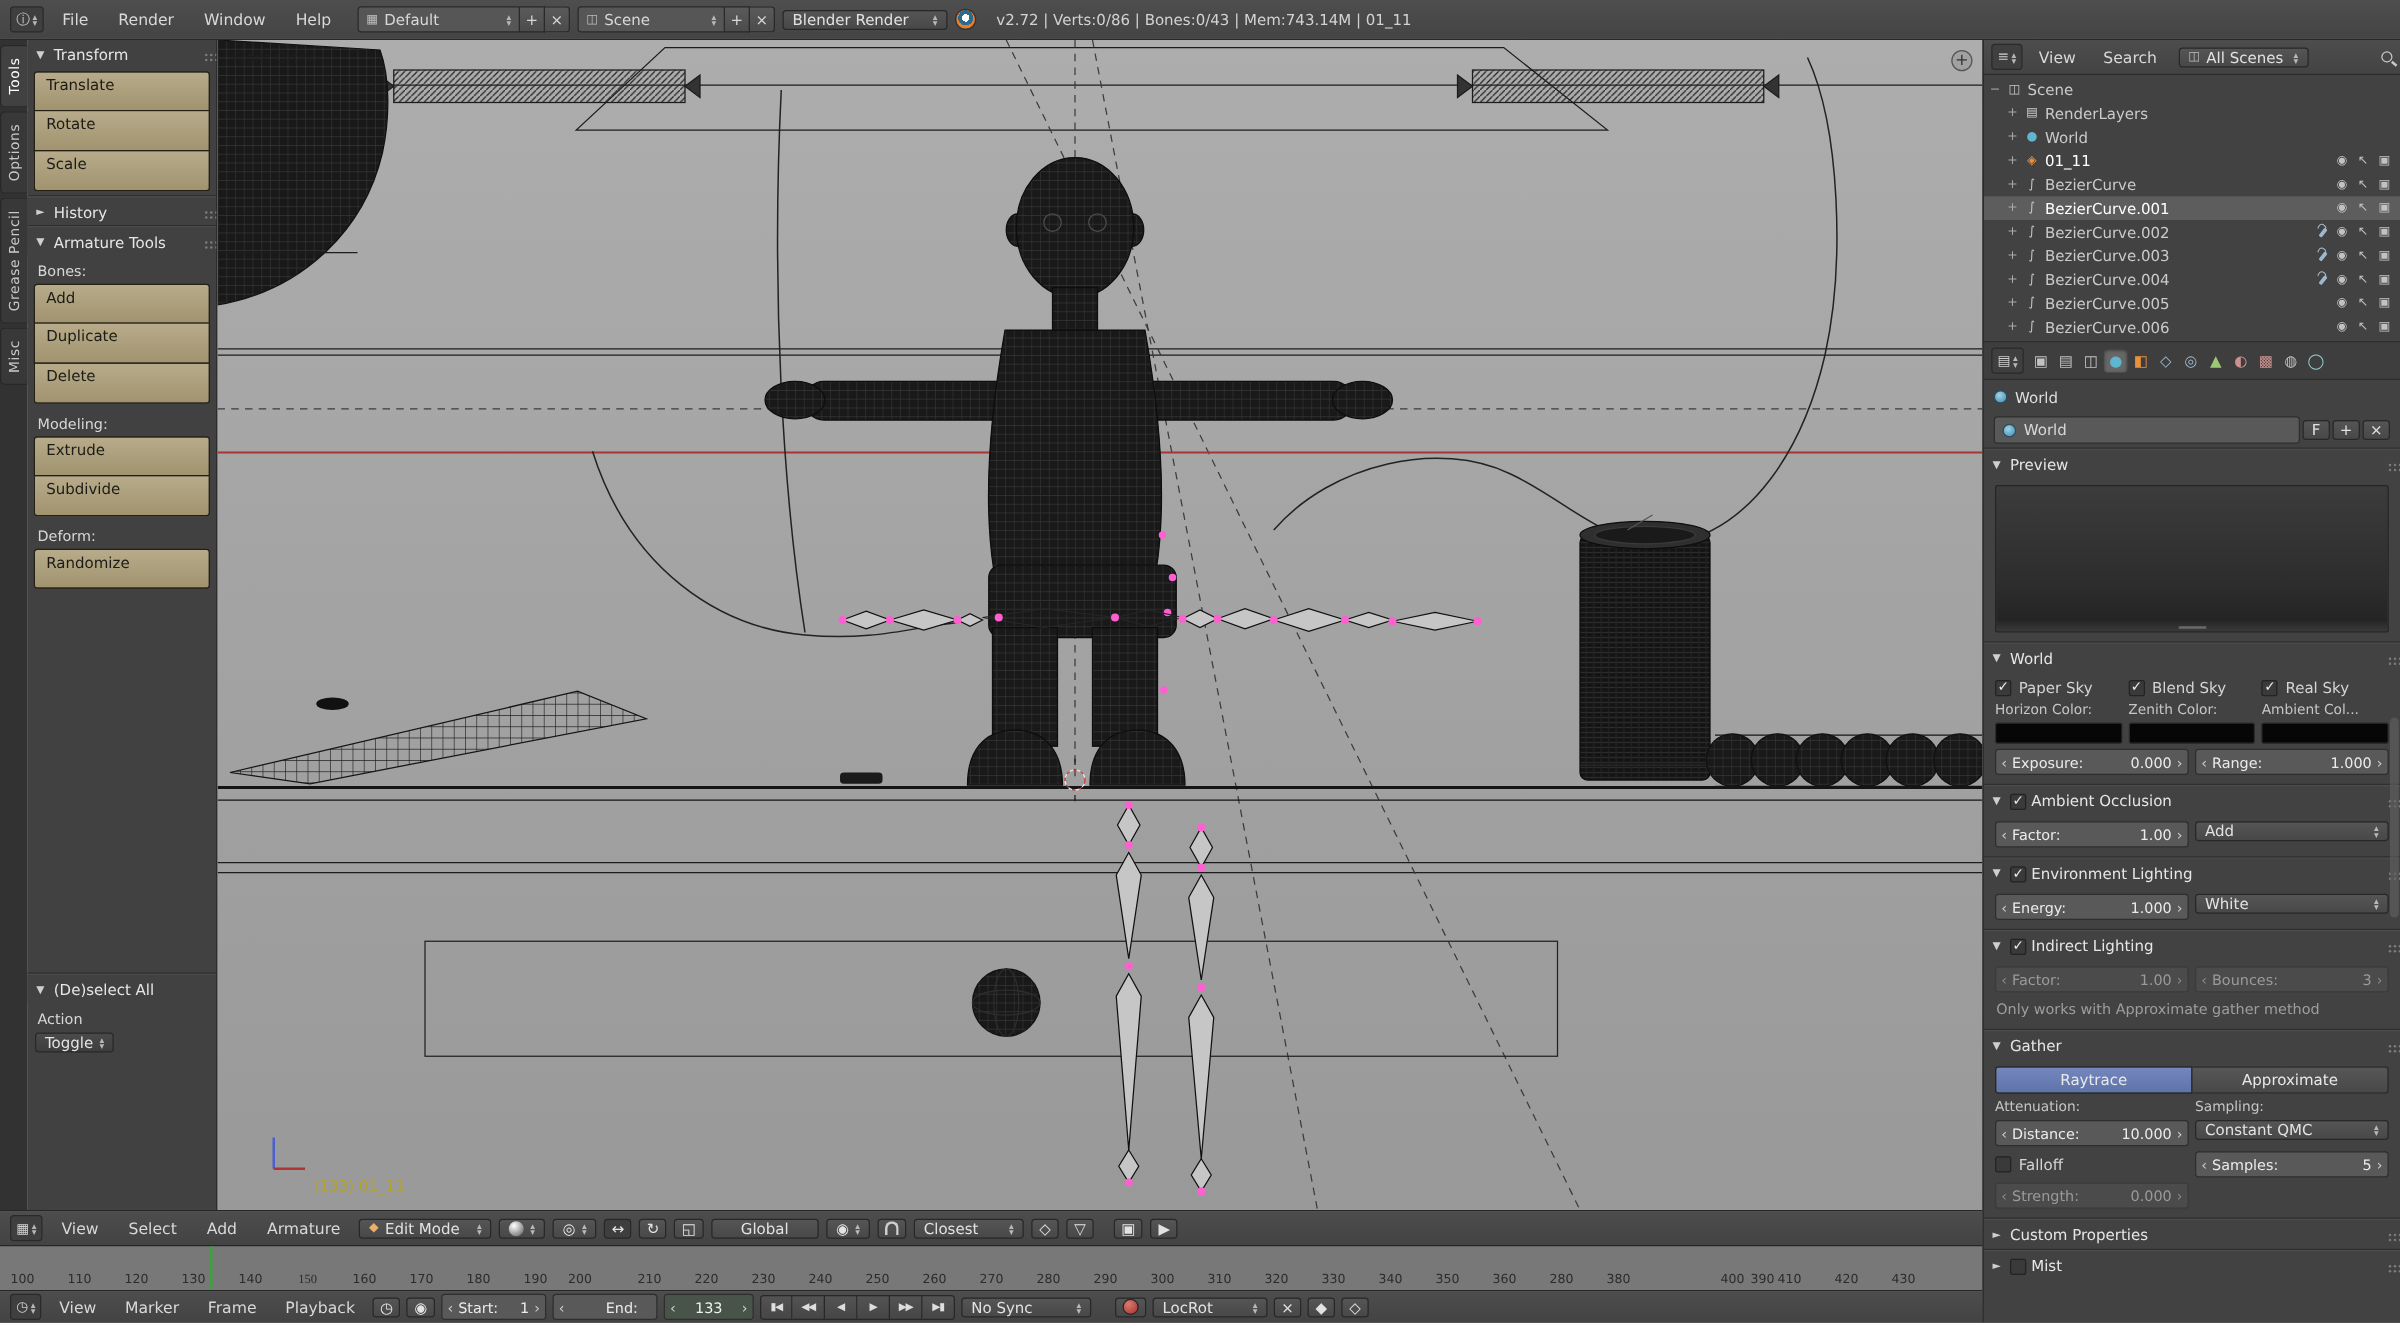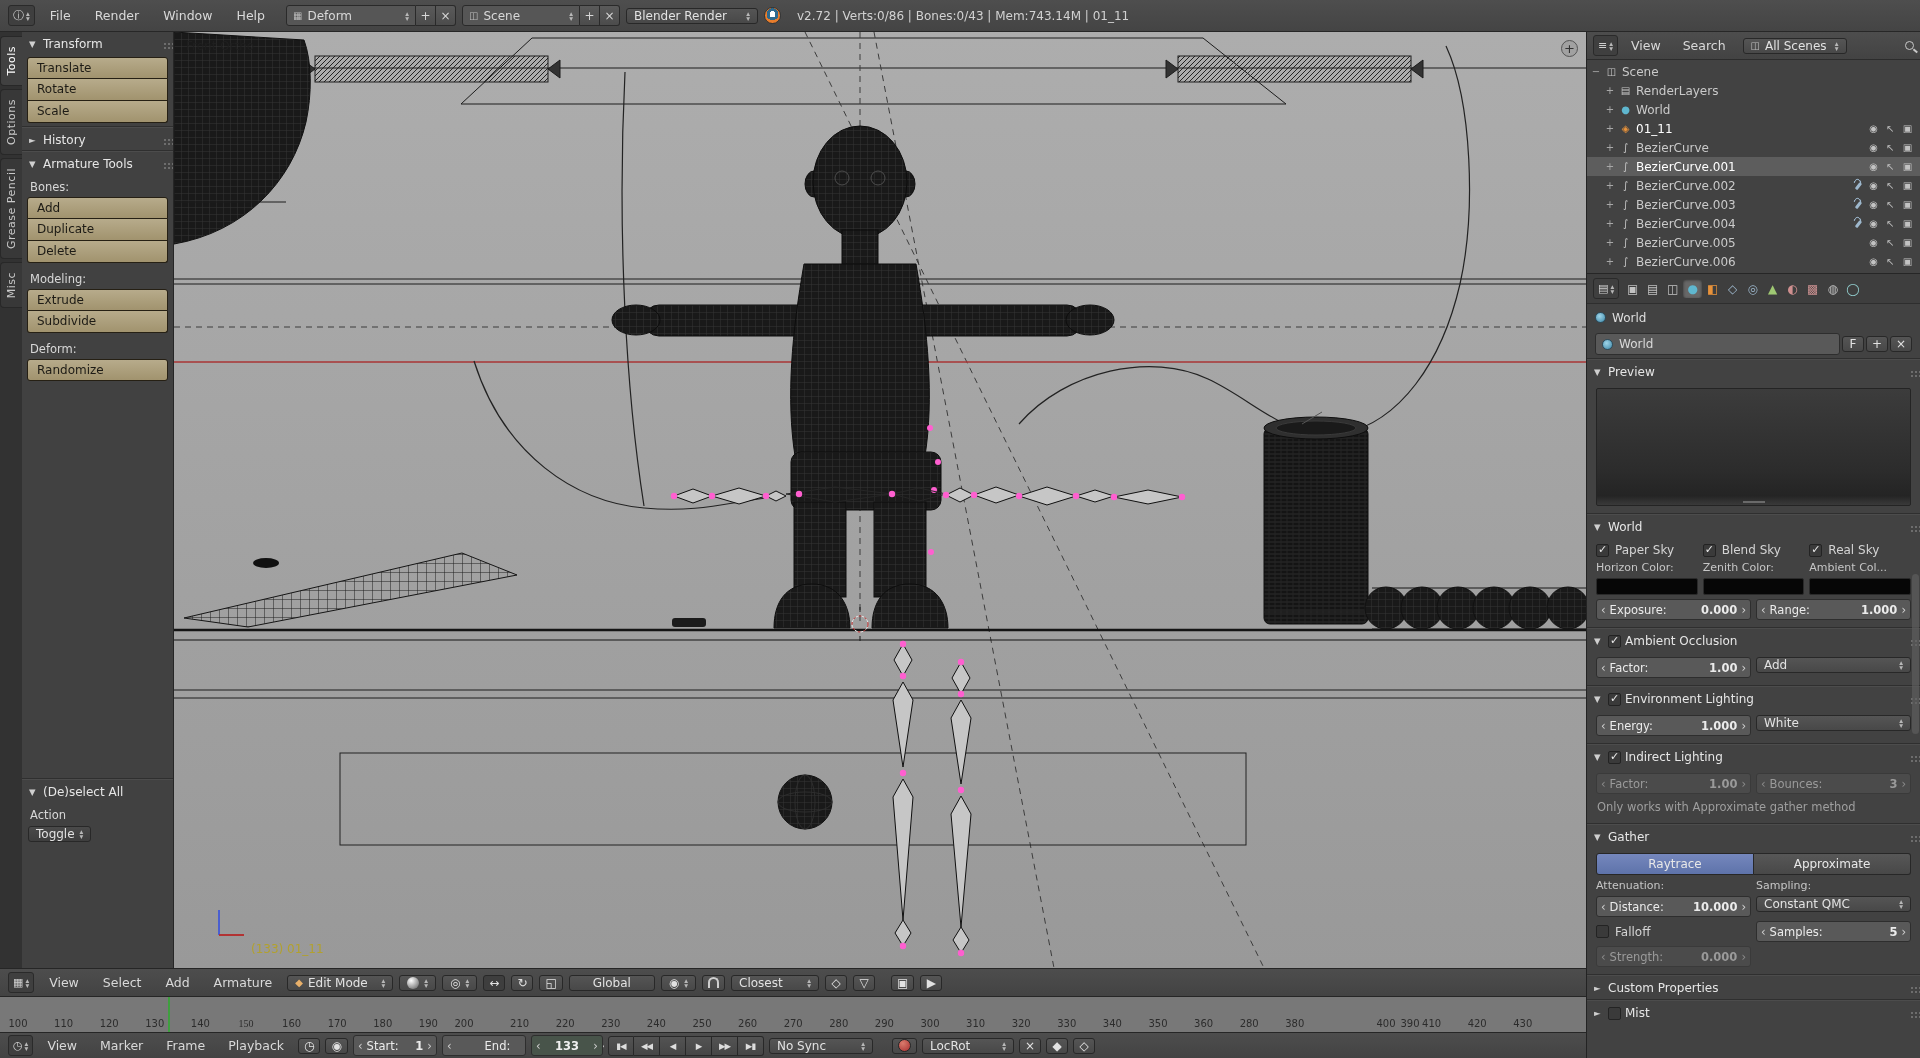--- a/index.html
+++ b/index.html
@@ -10,21 +10,21 @@
   
   .menu{padding:0 9px;height:100%;display:flex;align-items:center;color:#d9d9d9;font-size:12.5px;}
   .dd,.btn{display:inline-flex;align-items:center;gap:5px;background:linear-gradient(#555,#484848);
     border:1px solid #282828;border-radius:3px;height:16px;padding:0 7px;color:#e2e2e2;font-size:12px;white-space:nowrap;}
   .btn{justify-content:center;min-width:22px;padding:0 5px;}
   .ud{display:flex;flex-direction:column;align-items:center;line-height:5px;font-size:7.5px;color:#b8b8b8;margin-left:auto;}
   .ud::before{content:"▴";} .ud::after{content:"▾";}
   .nf{display:flex;align-items:center;gap:4px;background:#595959;border:1px solid #2e2e2e;border-radius:3px;
       height:21px;padding:0 4px;color:#ebebeb;font-size:11.5px;white-space:nowrap;}
   .nf::before{content:"‹";color:#cfcfcf;} .nf::after{content:"›";color:#cfcfcf;}
-  .nf .v{margin-left:auto;font-weight:bold;}
+  .nf .v{margin-left:auto;}
   .nf.dis{background:#4b4b4b;color:#9a9a9a;border-color:#3a3a3a;}
   .nf.dis::before,.nf.dis::after{color:#8a8a8a;}
   .cb{width:13px;height:13px;background:#3a3a3a;border:1px solid #232323;border-radius:2px;position:relative;flex:none;}
   .cb.on::after{content:"✓";position:absolute;left:1px;top:-2px;font-size:11px;color:#ececec;}
   .cbrow{display:flex;align-items:center;gap:6px;color:#d4d4d4;font-size:12px;}
   .grip{width:2px;height:2px;border-radius:50%;background:#7c7c7c;margin-left:auto;flex:none;
         box-shadow:4px 0 #7c7c7c,0 4px #7c7c7c,4px 4px #7c7c7c,8px 0 #7c7c7c,8px 4px #7c7c7c;}
   .tri{font-size:8.5px;color:#cfcfcf;width:10px;flex:none;}
   .tri.open::before{content:"▼";} .tri.closed::before{content:"►";}
 
@@ -54,21 +54,21 @@
     display:flex;align-items:center;justify-content:center;padding:9px 1px;}
   .vtab span{writing-mode:vertical-rl;transform:rotate(180deg);font-size:11px;color:#c9c9c9;letter-spacing:.5px;}
   .vtab.active{background:#414141;}
   .vtab.active span{color:#fff;}
   .tool-shelf{width:152px;background:#414141;border-right:1px solid #262626;flex:none;
     display:flex;flex-direction:column;overflow:hidden;}
   .phdr{display:flex;align-items:center;gap:4px;height:24px;padding:0 7px;color:#e6e6e6;font-size:12px;flex:none;}
   .panel{border-top:1px solid #4c4c4c;box-shadow:0 -1px 0 #2f2f2f;}
   .tslabel{color:#d8d8d8;font-size:11.5px;padding:5px 8px 2px;}
   .tsgroup{padding:1px 5px 4px;}
-  .tsbtn{display:block;height:22px;line-height:20px;background:linear-gradient(#b7ab8b,#a1936e);
+  .tsbtn{display:block;height:32px;line-height:20px;background:linear-gradient(#b7ab8b,#a1936e);
     border:1px solid #262014;color:#1d1b15;padding:0 9px;font-size:12px;}
   .tsgroup .tsbtn{border-top-width:0;}
   .tsgroup .tsbtn:first-child{border-top-width:1px;border-radius:3px 3px 0 0;}
   .tsgroup .tsbtn:last-child{border-radius:0 0 3px 3px;}
   .tsgroup .tsbtn:only-child{border-radius:3px;}
   .op-panel{margin-top:auto;}
   .shelf-bottom{height:118px;flex:none;}
   .toggle-dd{margin:2px 6px 8px;background:linear-gradient(#4a4a4a,#3e3e3e);}
 
   
@@ -157,21 +157,21 @@
   <div class="info-bar">
     <span class="ed-ic">ⓘ<span class="ud"></span></span>
     <span class="menu">File</span>
     <span class="menu">Render</span>
     <span class="menu">Window</span>
     <span class="menu">Help</span>
 
     <span class="widget" style="margin-left:6px;">
       <span class="wf" style="width:130px;">
         <span style="color:#bbb;font-size:10px;">▦</span>
-        <span>Deform</span>
+        <span>Default</span>
         <span class="ud"></span>
       </span>
       <span class="wb">+</span>
       <span class="wb">×</span>
     </span>
 
     <span class="widget">
       <span class="wf" style="width:118px;">
         <span style="color:#bbb;font-size:10px;">◫</span>
         <span>Scene</span>

